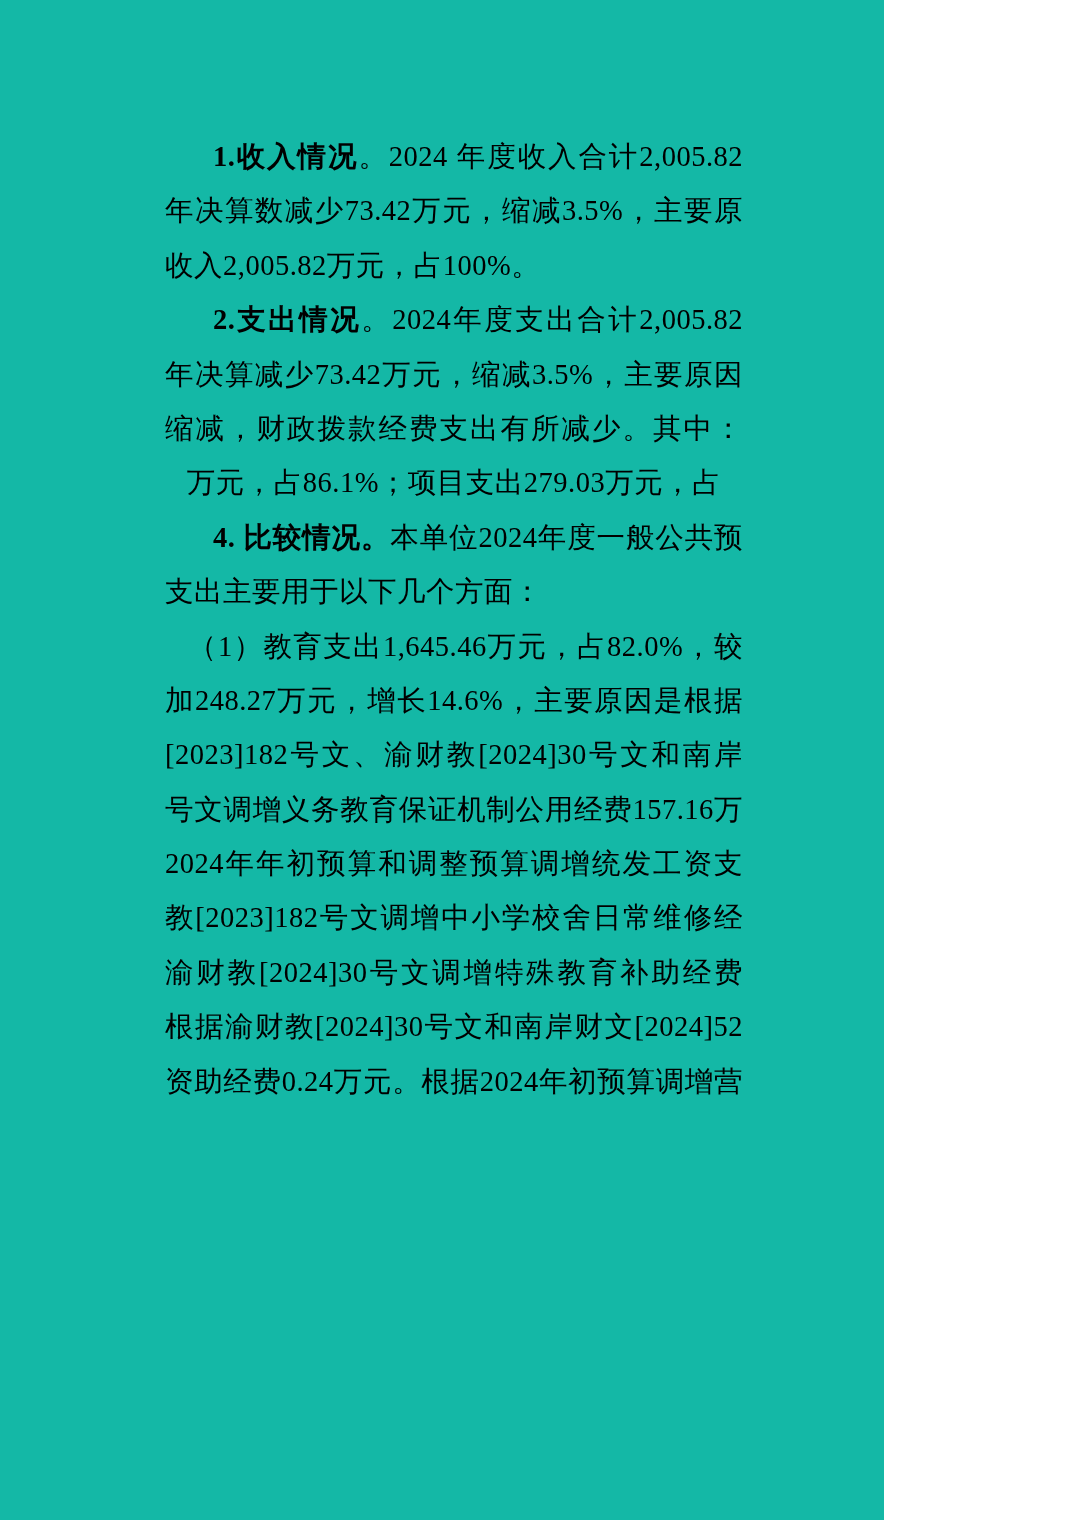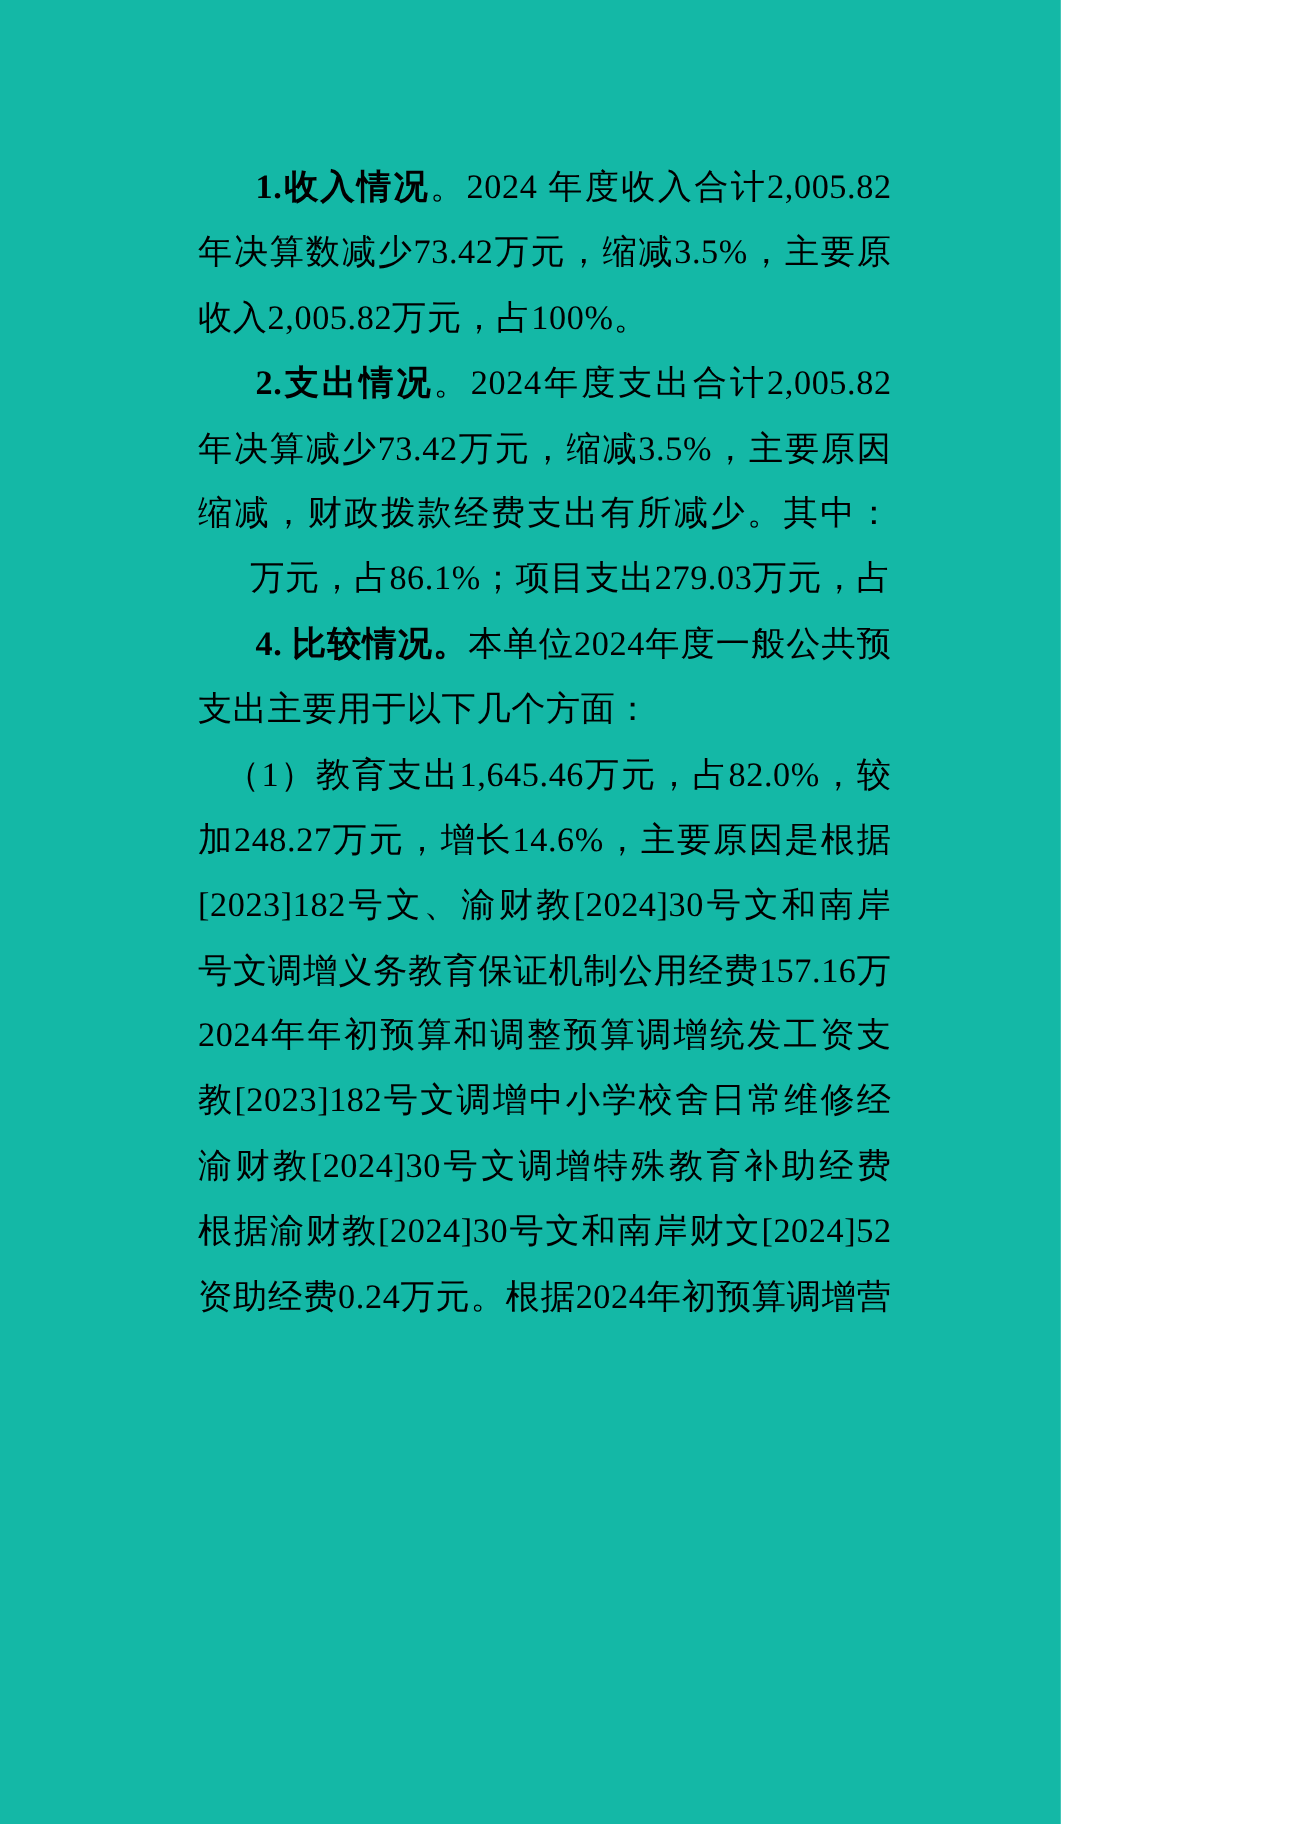--- a/index.html
+++ b/index.html
@@ -27,21 +27,21 @@
   .line {
     font-size: 28.5px;
     line-height: 54.4px;
     height: 54.4px;
     overflow: hidden;
     text-align: justify;
     text-align-last: justify;
     letter-spacing: 0.5px;
   }
   .line.last {
-    text-align: right;
+    text-align: center;
     text-align-last: left;
   }
   .line.indent-num  { text-indent: 48px; }
   .line.indent-paren { text-indent: 23px; }
   .head { font-weight: 700; }
 </style>
 </head>
 <body>
 
 <div class="doc-page">

